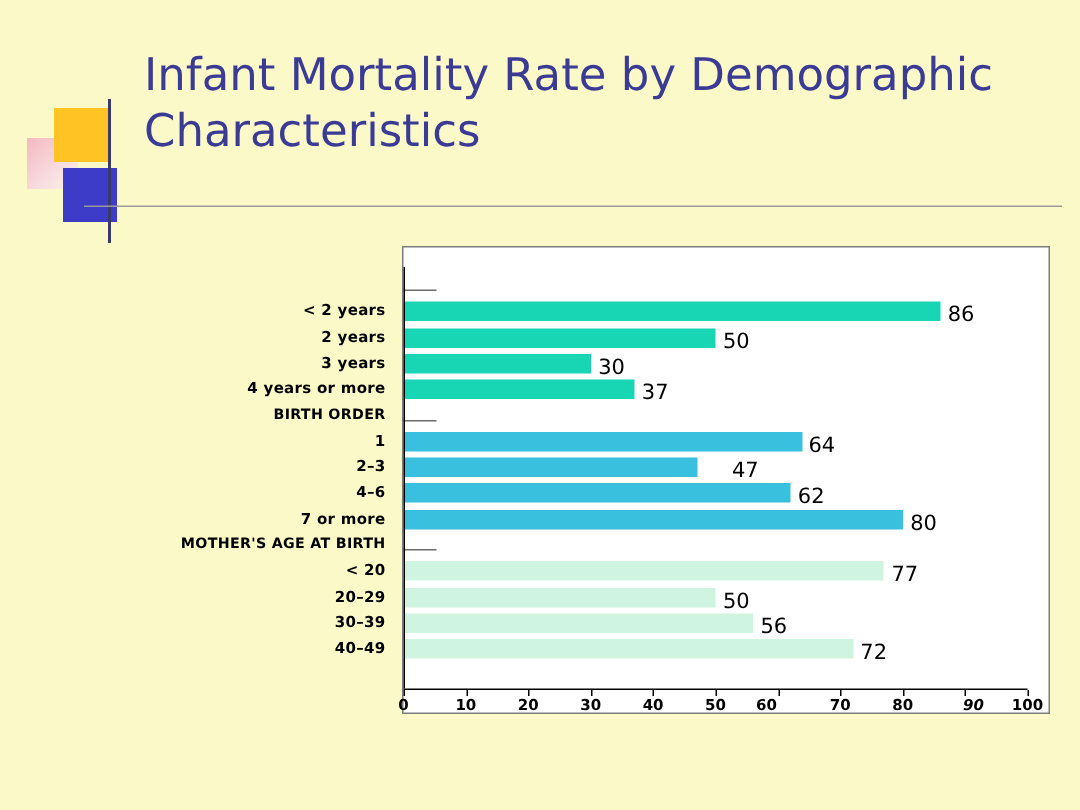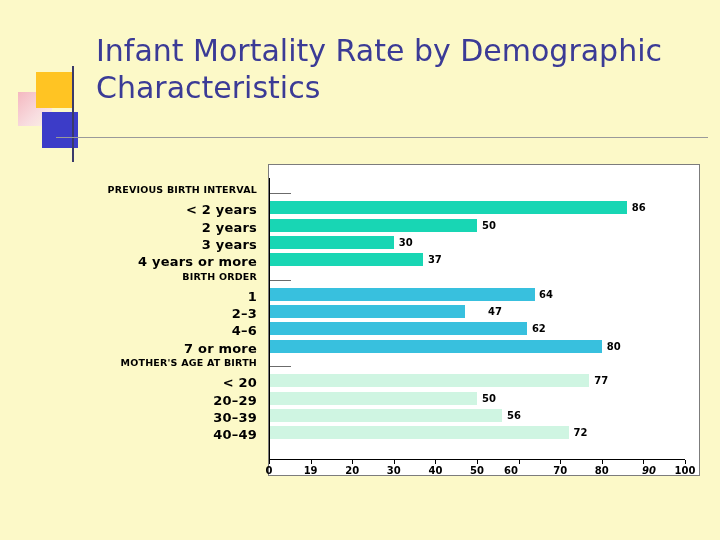--- a/index.html
+++ b/index.html
@@ -95,42 +95,42 @@
     width: 720px;
     height: 540px;
     pointer-events: none;
   }
 
   .cat-label {
     position: absolute;
     text-align: right;
     font-family: "DejaVu Sans", sans-serif;
     font-weight: bold;
-    font-size: 13px;
+    font-size: 10px;
     color: #000;
     white-space: nowrap;
     letter-spacing: 0.2px;
   }
   .group-label {
     font-size: 9.5px;
   }
 
   .bar {
     position: absolute;
     height: 13px;
   }
   .bar.g1 { background: #18D6B4; }
   .bar.g2 { background: #38C0DE; }
   .bar.g3 { background: #CFF5E2; }
 
   .bar-value {
     position: absolute;
     font-family: "DejaVu Sans", sans-serif;
-    font-weight: bold;
-    font-size: 10px;
+    font-weight: normal;
+    font-size: 14px;
     color: #000;
     white-space: nowrap;
   }
 
   .axis-line {
     position: absolute;
     background: #000;
   }
   .tick {
     position: absolute;
@@ -161,21 +161,20 @@
   <div class="sq-yellow"></div>
   <div class="sq-blue"></div>
   <div class="v-rule"></div>
 </div>
 
 <div id="page-title">Infant Mortality Rate by Demographic Characteristics</div>
 <div id="title-rule"></div>
 
 <div id="chart-panel"></div>
 <div id="chart-area">
-    <div class="cat-label group-label" style="right: 463px; top: 184px;">PREVIOUS BIRTH INTERVAL</div>
     <div class="grp-sep" style="left: 269px; top: 193px; width: 22px;"></div>
     <div class="cat-label" style="right: 463px; top: 202.3px;">&lt; 2 years</div>
     <div class="bar g1" style="left: 269px; top: 201.3px; width: 357.76px;"></div>
     <div class="bar-value" style="left: 631.76px; top: 202.3px;">86</div>
     <div class="cat-label" style="right: 463px; top: 219.6px;">2 years</div>
     <div class="bar g1" style="left: 269px; top: 218.6px; width: 208px;"></div>
     <div class="bar-value" style="left: 482px; top: 219.6px;">50</div>
     <div class="cat-label" style="right: 463px; top: 236.9px;">3 years</div>
     <div class="bar g1" style="left: 269px; top: 235.9px; width: 124.8px;"></div>
     <div class="bar-value" style="left: 398.8px; top: 236.9px;">30</div>
@@ -208,21 +207,21 @@
     <div class="bar g3" style="left: 269px; top: 408.9px; width: 232.96px;"></div>
     <div class="bar-value" style="left: 506.96px; top: 409.9px;">56</div>
     <div class="cat-label" style="right: 463px; top: 427.2px;">40–49</div>
     <div class="bar g3" style="left: 269px; top: 426.2px; width: 299.52px;"></div>
     <div class="bar-value" style="left: 573.52px; top: 427.2px;">72</div>
     <div class="axis-line" style="left: 269px; top: 459px; width: 416px; height: 1px;"></div>
     <div class="axis-line" style="left: 269px; top: 178px; width: 1px; height: 281px;"></div>
     <div class="tick" style="left: 269px; top: 460px;"></div>
     <div class="tick-label" style="left: 257px; top: 465px;">0</div>
     <div class="tick" style="left: 310.6px; top: 460px;"></div>
-    <div class="tick-label" style="left: 298.6px; top: 465px;">19</div>
+    <div class="tick-label" style="left: 298.6px; top: 465px;">10</div>
     <div class="tick" style="left: 352.2px; top: 460px;"></div>
     <div class="tick-label" style="left: 340.2px; top: 465px;">20</div>
     <div class="tick" style="left: 393.8px; top: 460px;"></div>
     <div class="tick-label" style="left: 381.8px; top: 465px;">30</div>
     <div class="tick" style="left: 435.4px; top: 460px;"></div>
     <div class="tick-label" style="left: 423.4px; top: 465px;">40</div>
     <div class="tick" style="left: 477px; top: 460px;"></div>
     <div class="tick-label" style="left: 465px; top: 465px;">50</div>
     <div class="tick" style="left: 518.6px; top: 460px;"></div>
     <div class="tick-label" style="left: 499px; top: 465px;">60</div>

